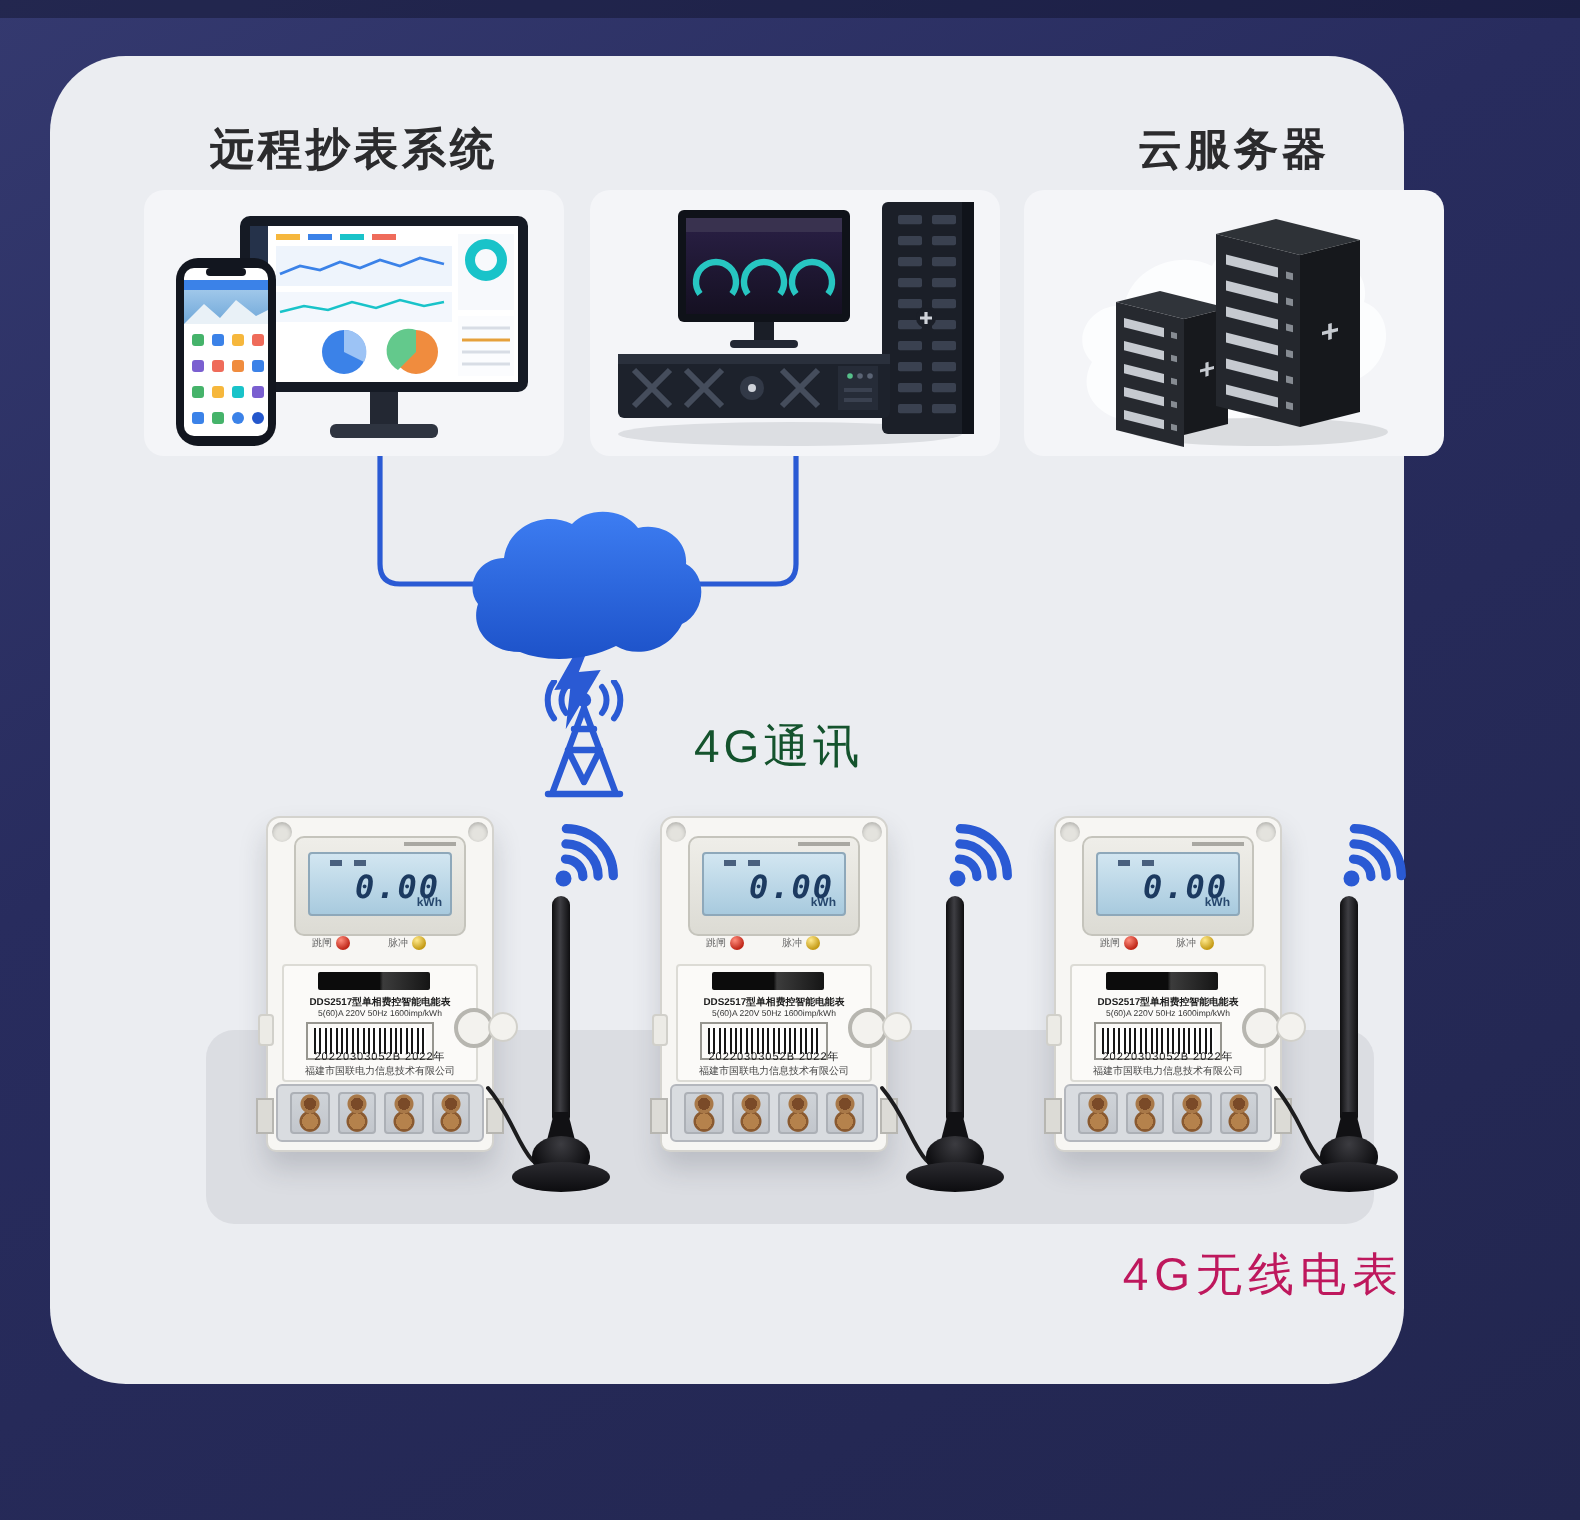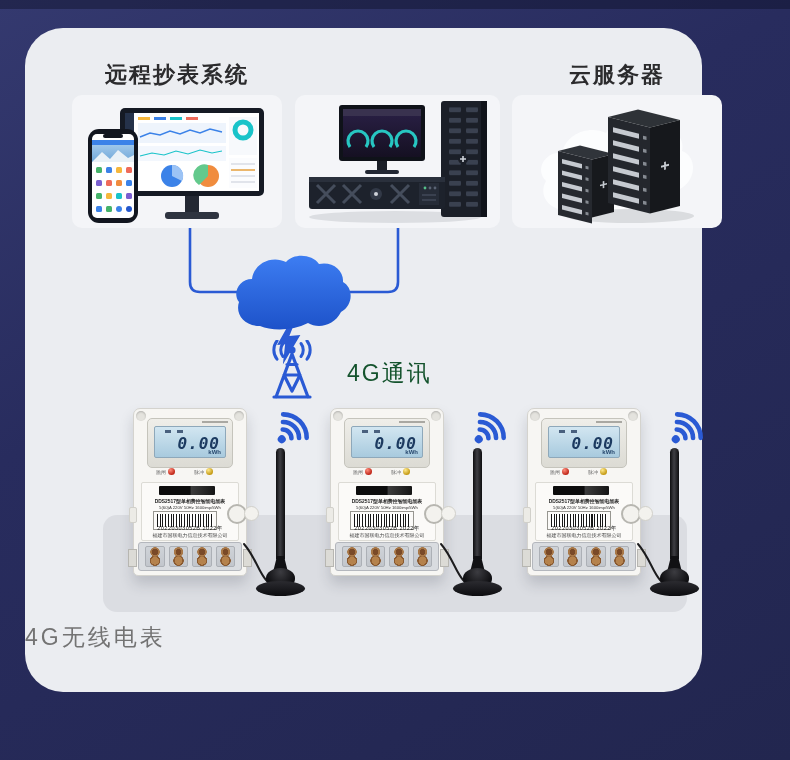--- a/index.html
+++ b/index.html
@@ -100,22 +100,22 @@
   .ant-flare{position:absolute;left:157px;top:148px;width:17px;height:20px;background:#111114;
     clip-path:polygon(30% 0,70% 0,100% 100%,0 100%);}
   .ant-dome{position:absolute;left:151px;top:160px;width:29px;height:20px;border-radius:50% 50% 45% 45%;
     background:radial-gradient(ellipse at 50% 20%,#3c3c41,#101013 70%);}
   .ant-base{position:absolute;left:141px;top:173px;width:49px;height:15px;border-radius:50%;
     background:linear-gradient(#2b2b30,#0c0c0f);}
   .cable{position:absolute;left:126px;top:128px;}
   .wifi{position:absolute;left:156px;top:2px;width:40px;height:40px;transform:rotate(45deg);}
 
   
-  .meters-caption{position:absolute;left:0;right:0;top:594px;text-align:left;
-    font-size:23px;color:#737373;letter-spacing:3px;font-weight:500;}
+  .meters-caption{position:absolute;left:0;right:0;top:594px;text-align:right;
+    font-size:23px;color:#be185d;letter-spacing:3px;font-weight:500;}
 </style>
 </head>
 <body>
 
 <div class="stage">
   <div class="card">
 
     <div class="heading h1">远程抄表系统</div>
     <div class="heading h3">云服务器</div>
 

